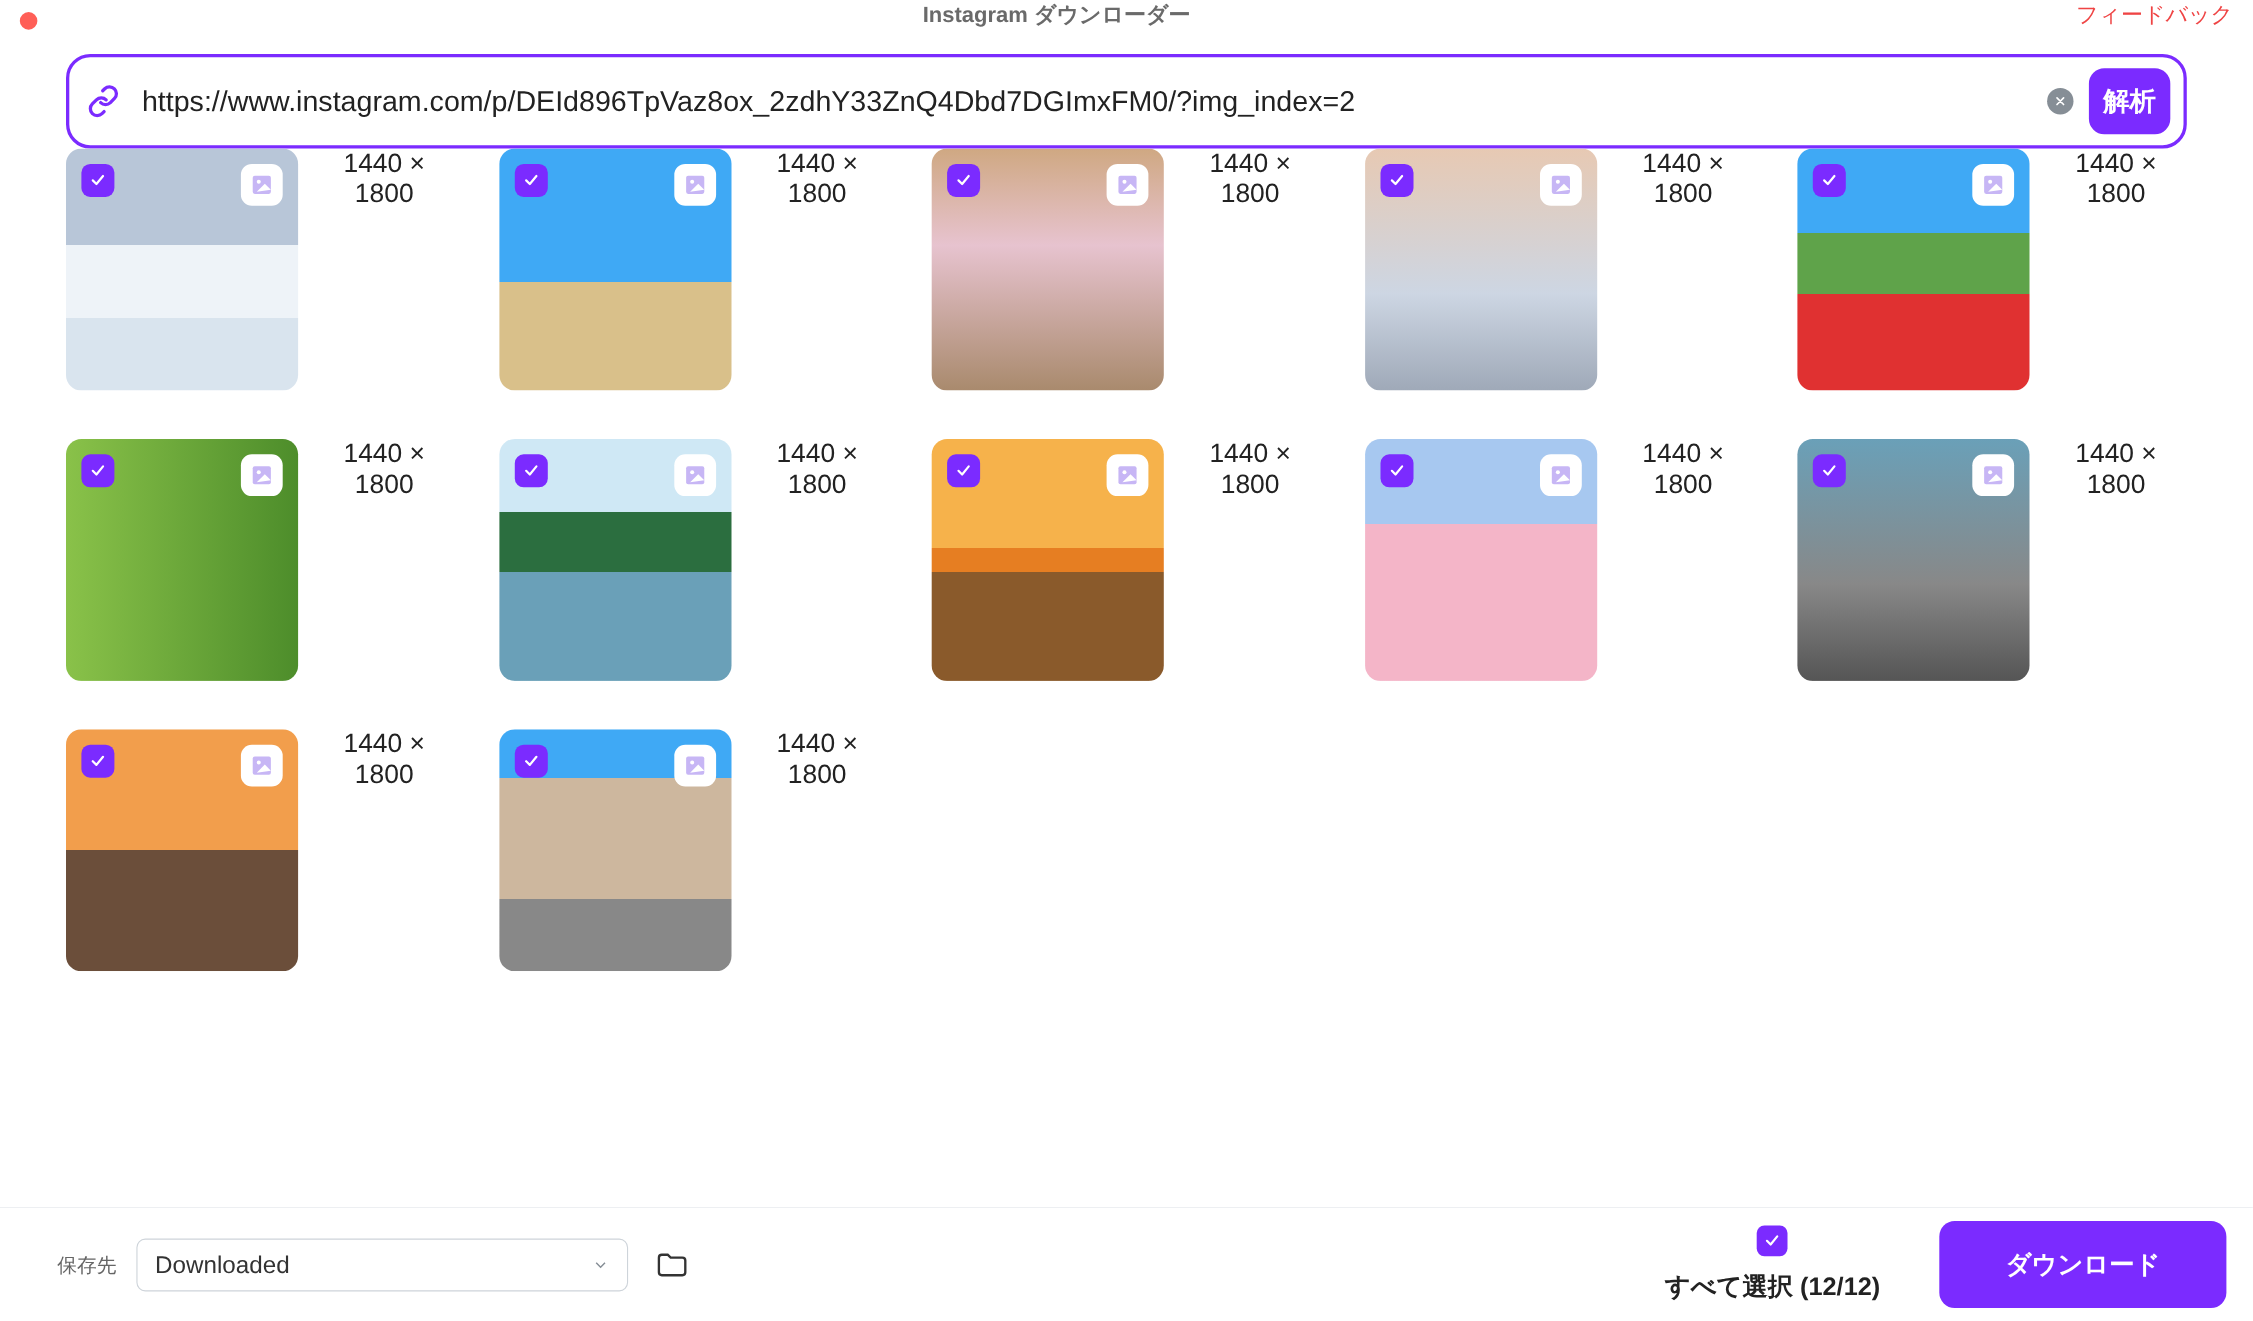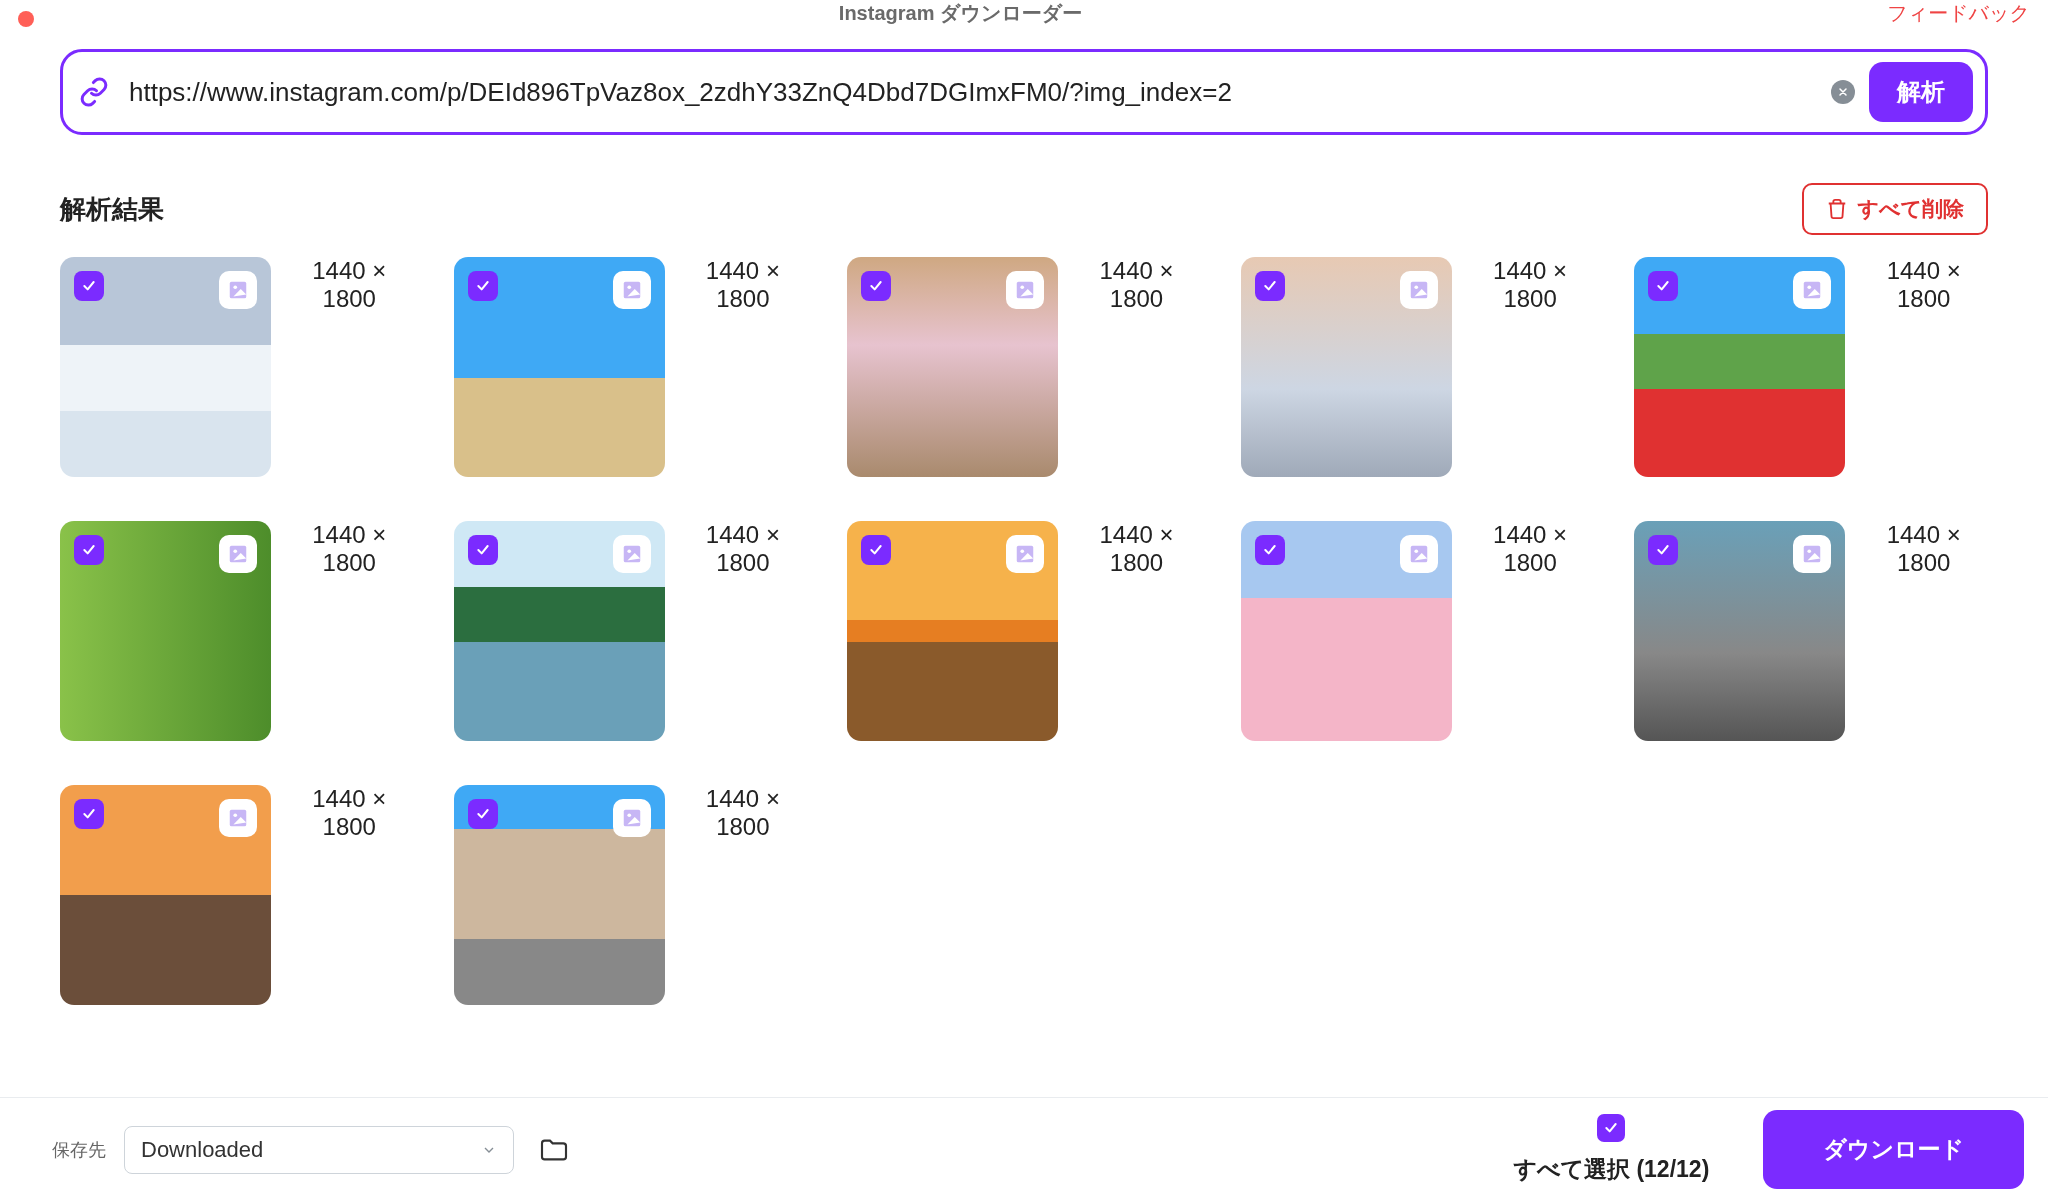--- a/index.html
+++ b/index.html
@@ -14,36 +14,36 @@
   body{margin:0;background:#fff;color:var(--text);}
   .container{padding:10px 60px 0 60px;}
   .topbar{display:flex;align-items:flex-end;justify-content:space-between;font-size:20px;padding:0 18px 6px 18px;}
   .win-dot{width:16px;height:16px;border-radius:50%;background:#ff5f57;}
   .topbar-title{color:#6a6a6a;font-weight:700;}
   .feedback{color:#ef4444;font-weight:500;}
   .url-row{display:flex;gap:14px;align-items:center;margin-top:6px;border:3px solid var(--purple);border-radius:22px;padding:10px 12px;}
   .link-icon{color:var(--purple);display:flex;align-items:center;justify-content:center;width:38px;flex:0 0 38px;}
   .url-input{flex:1;border:none;outline:none;font-size:26px;background:transparent;color:#222;}
   .clear-btn{background:#868e96;color:#fff;border:none;width:24px;height:24px;border-radius:50%;display:flex;align-items:center;justify-content:center;font-size:14px;cursor:pointer;}
-  .analyze-btn{background:var(--purple);color:#fff;border:none;border-radius:14px;font-size:24px;font-weight:600;padding:14px 28px;cursor:pointer;}
+  .analyze-btn{background:var(--purple);color:#fff;border:none;border-radius:14px;font-size:24px;font-weight:600;padding:14px 13px;cursor:pointer;}
   .results-header{display:flex;align-items:center;justify-content:space-between;margin:48px 0 22px 0;}
   .results-title{font-size:26px;font-weight:700;}
   .delete-all{display:flex;align-items:center;gap:10px;border:2px solid var(--red);color:var(--red);background:#fff;border-radius:10px;padding:10px 22px;font-size:21px;font-weight:600;cursor:pointer;}
   .grid{display:grid;grid-template-columns:repeat(5,1fr);gap:44px 40px;}
   .card{display:flex;flex-direction:row;gap:14px;}
   .thumb{position:relative;background:var(--purple-light);border-radius:14px;height:220px;display:flex;align-items:center;justify-content:center;overflow:hidden;}
   .thumb-img{height:100%;aspect-ratio:1/1;}
   .check{position:absolute;top:14px;left:14px;width:30px;height:30px;border-radius:8px;background:var(--purple);display:flex;align-items:center;justify-content:center;}
   .check svg{fill:none;stroke:#fff;stroke-width:3;stroke-linecap:round;stroke-linejoin:round;}
   .type-badge{position:absolute;top:14px;right:14px;width:38px;height:38px;border-radius:10px;background:#fff;display:flex;align-items:center;justify-content:center;}
   .type-badge svg{fill:#c7b6f5;}
   .dim{font-size:24px;text-align:center;color:#222;}
   .bottombar{position:fixed;left:0;right:0;bottom:0;background:#fff;border-top:1px solid #e9ecef;display:flex;align-items:center;padding:12px 24px;gap:18px;}
   .save-label{font-size:18px;color:#666;margin-left:28px;}
-  .dest-select{display:flex;align-items:center;justify-content:space-between;border:1px solid #ced4da;border-radius:8px;padding:10px 16px;font-size:22px;width:390px;color:#333;cursor:pointer;}
+  .dest-select{display:flex;align-items:center;justify-content:space-between;border:1px solid #ced4da;border-radius:8px;padding:10px 16px;font-size:22px;width:447px;color:#333;cursor:pointer;}
   .folder-btn{border:none;background:none;cursor:pointer;display:flex;align-items:center;}
   .select-all-wrap{display:flex;align-items:center;gap:12px;margin-left:auto;flex-direction:column;}
   .sa-check{width:28px;height:28px;border-radius:7px;background:var(--purple);display:flex;align-items:center;justify-content:center;}
   .sa-text{font-size:23px;font-weight:600;}
   .download-btn{background:var(--purple);color:#fff;border:none;border-radius:14px;font-size:23px;font-weight:700;padding:24px 60px;cursor:pointer;margin-left:36px;}
 </style>
 </head>
 <body>
 
 <div class="topbar">
@@ -63,29 +63,20 @@
     </span>
     <input class="url-input" value="https://www.instagram.com/p/DEId896TpVaz8ox_2zdhY33ZnQ4Dbd7DGImxFM0/?img_index=2" style="">
     <button class="clear-btn">
       <svg width="12" height="12" viewBox="0 0 24 24">
           <path d="M18 6 6 18M6 6l12 12" stroke="#fff" stroke-width="3" stroke-linecap="round"></path>
         </svg>
     </button>
     <button class="analyze-btn">解析</button>
   </div>
 
-  <div class="results-header">
-    <div class="results-title">解析結果</div>
-    <button class="delete-all">
-      <svg width="22" height="22" viewBox="0 0 24 24" fill="none" stroke="currentColor" stroke-width="2">
-          <path d="M3 6h18M8 6V4a2 2 0 0 1 2-2h4a2 2 0 0 1 2 2v2M19 6l-1 14a2 2 0 0 1-2 2H8a2 2 0 0 1-2-2L5 6"></path>
-        </svg>
-      <span>すべて削除</span>
-    </button>
-  </div>
 
   <div class="grid" id="grid">
   <div class="card">
     <div class="thumb">
       <div class="check">
         <svg width="16" height="16" viewBox="0 0 24 24">
               <path d="M5 12l5 5 9-11"></path>
             </svg>
       </div>
       <div class="thumb-img" style="background:linear-gradient(#b8c6d8 40%,#eef3f8 40%,#eef3f8 70%,#d9e4ee 70%)"></div>

